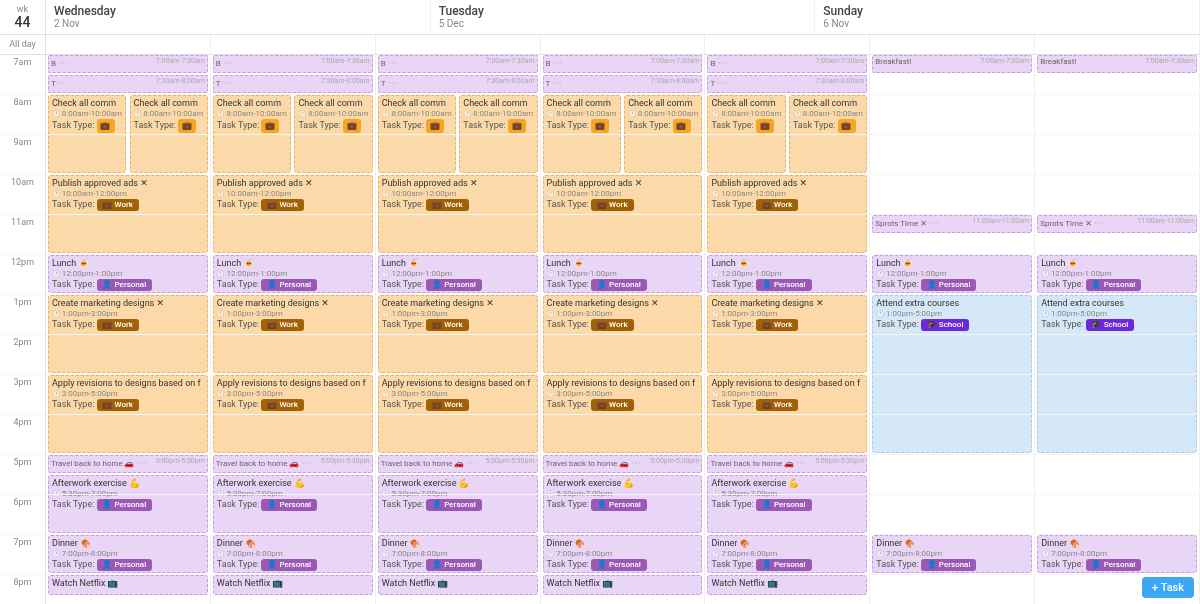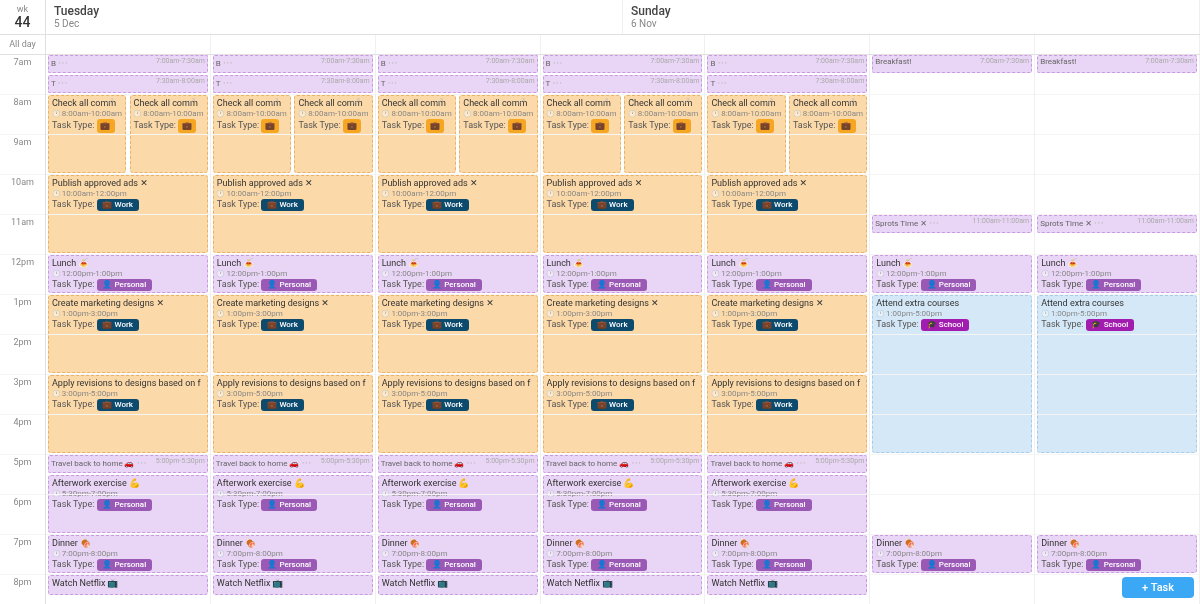--- a/index.html
+++ b/index.html
@@ -23,42 +23,46 @@
 .event{position:absolute;left:2px;right:2px;border-radius:3px;padding:2px 3px;overflow:hidden;font-size:9px;line-height:1.2;border:1px dashed rgba(0,0,0,0.15)}
 .event.half{right:51%}
 .event.half2{left:51%}
 .event.purple{background:#e9d5f5;border-color:#c89be0}
 .event.orange{background:#fcd9a8;border-color:#e8b268}
 .event.blue{background:#d4e8f7;border-color:#a8cce8}
 .event .title{font-weight:400;color:#333;white-space:nowrap;overflow:hidden;text-overflow:ellipsis}
 .event .time{font-size:8px;color:#888}
 .event .task-type{font-size:9px;color:#555;margin-top:1px}
 .badge{display:inline-block;padding:1px 6px;border-radius:3px;font-size:8px;color:#fff;font-weight:500}
-.badge.work{background:#0c4a6e}
+.badge.work{background:#a16207}
 .badge.personal{background:#9b59b6}
-.badge.school{background:#a21caf}
+.badge.school{background:#6d28d9}
 .badge.icon{background:#f5a623;padding:2px 4px}
 .mini-event{position:absolute;left:2px;right:2px;background:#e9d5f5;border:1px dashed #c89be0;border-radius:2px;padding:1px 2px;font-size:8px;color:#666;overflow:hidden}
 .mini-event .t{float:right;font-size:7px;color:#aaa}
 .dots{color:#bbb;font-size:10px}
-.add-task{position:absolute;bottom:6px;right:6px;background:#3ba8f5;color:#fff;padding:4px 20px;border-radius:4px;font-size:11px;font-weight:500;cursor:pointer}
+.add-task{position:absolute;bottom:6px;right:6px;background:#3ba8f5;color:#fff;padding:4px 10px;border-radius:4px;font-size:11px;font-weight:500;cursor:pointer}
 .add-task::before{content:"+ "}
 .clock::before{content:"🕐";font-size:7px;margin-right:1px;opacity:.5}
 .expand{position:absolute;top:1px;right:12px;font-size:8px;color:#bbb}
 </style>
 </head>
 <body>
 
 <div class="calendar">
 
   <div class="header-row">
     <div class="wk-cell">
       <span>wk</span>
       <span class="num">44</span>
     </div>
+    <div class="day-header">
+        <div class="name">Wednesday</div>
+        <div class="date">2 Nov</div>
+      </div>
     <div class="day-header">
         <div class="name">Tuesday</div>
         <div class="date">5 Dec</div>
       </div>
     <div class="day-header">
         <div class="name">Sunday</div>
         <div class="date">6 Nov</div>
       </div>
   </div>
 

